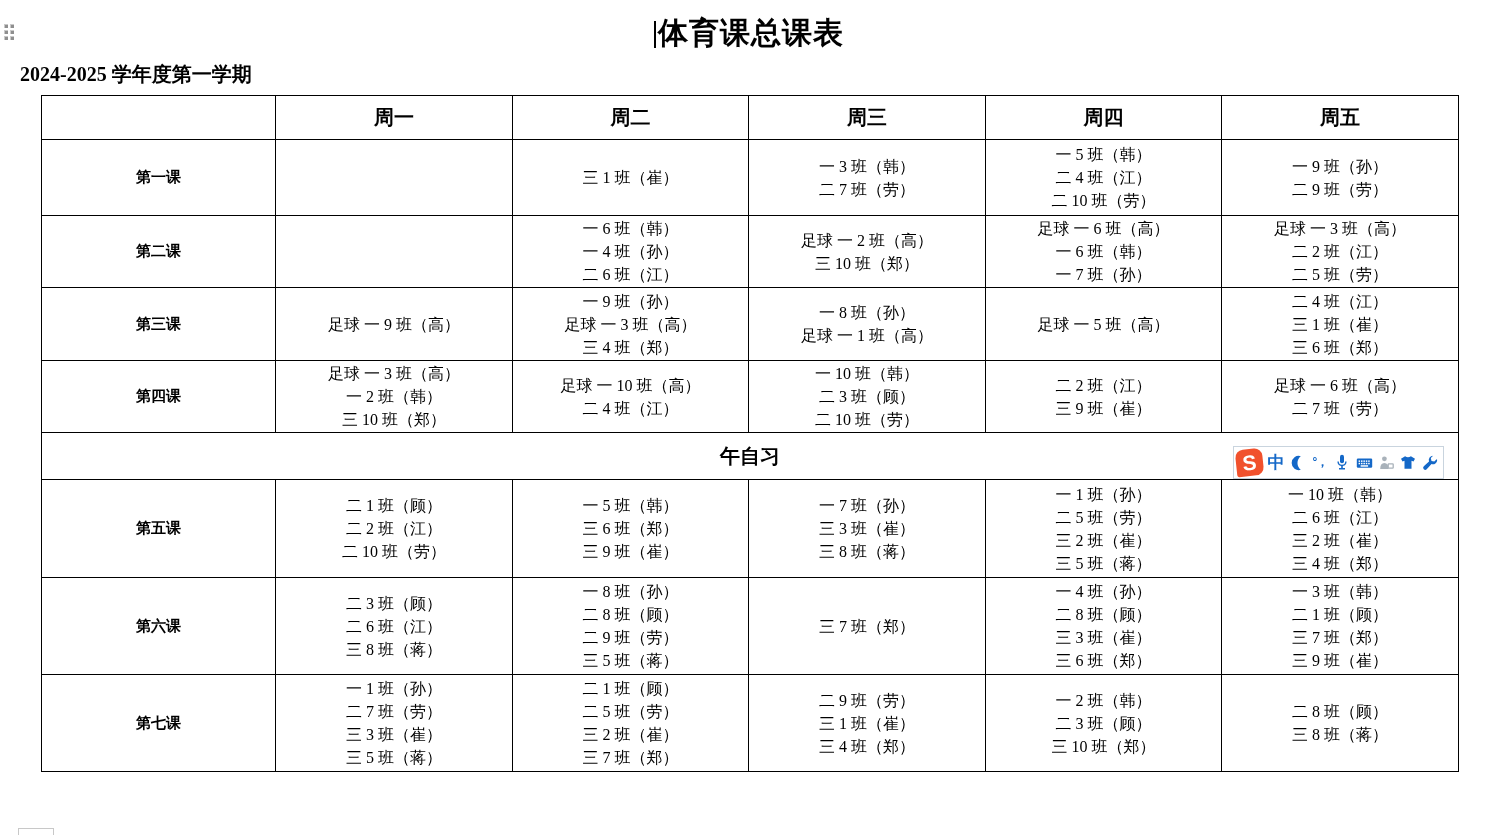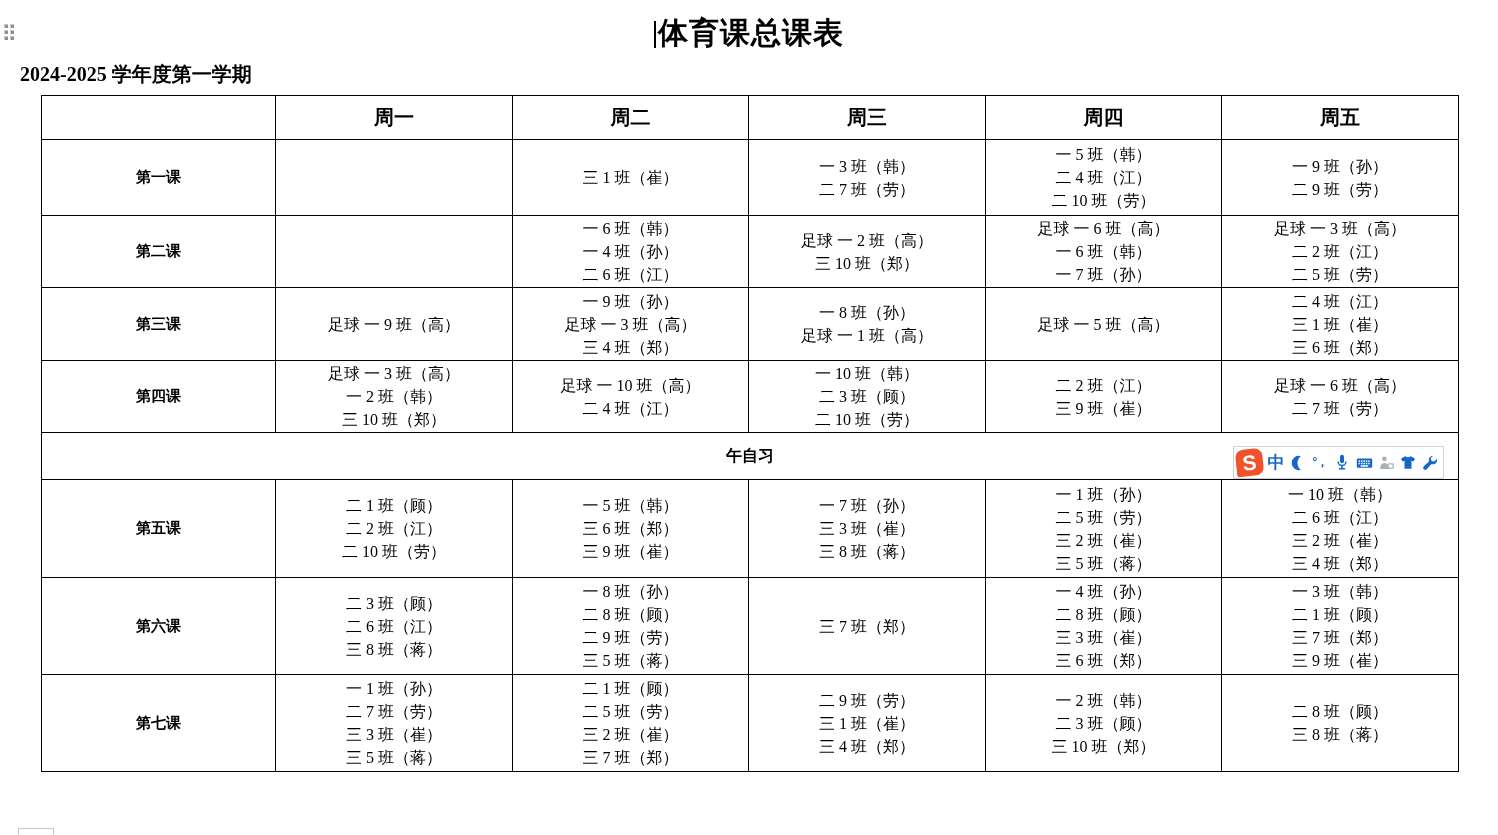--- a/index.html
+++ b/index.html
@@ -31,21 +31,21 @@
     border-collapse:collapse; table-layout:fixed;
   }
   table.sched th, table.sched td{
     border:1.5px solid #000; text-align:center; vertical-align:middle;
     padding:1px 2px; overflow:hidden;
   }
   table.sched thead th{ font-size:20px; font-weight:bold; }
   table.sched tbody th{ font-size:15px; font-weight:bold; }
   table.sched td{ font-size:16px; }
   table.sched td .line{ line-height:23px; white-space:nowrap; }
-  tr.noon td{ font-size:16px; font-weight:bold; }
+  tr.noon td{ font-size:20px; font-weight:bold; }
   
   .ime{
     position:absolute; left:1233px; top:446px; width:211px; height:33px;
     background:#fff; border:1px solid #c9d4de;
     display:flex; align-items:center; gap:4px; padding:0 5px 0 2px;
   }
   .sogou-logo{
     width:27px; height:27px; flex:0 0 27px; background:#f1512d; border-radius:8px 8px 8px 2px;
     color:#fff; font-family:"Liberation Sans",sans-serif; font-weight:bold; font-size:21px;
     display:flex; align-items:center; justify-content:center; transform:rotate(-6deg);

